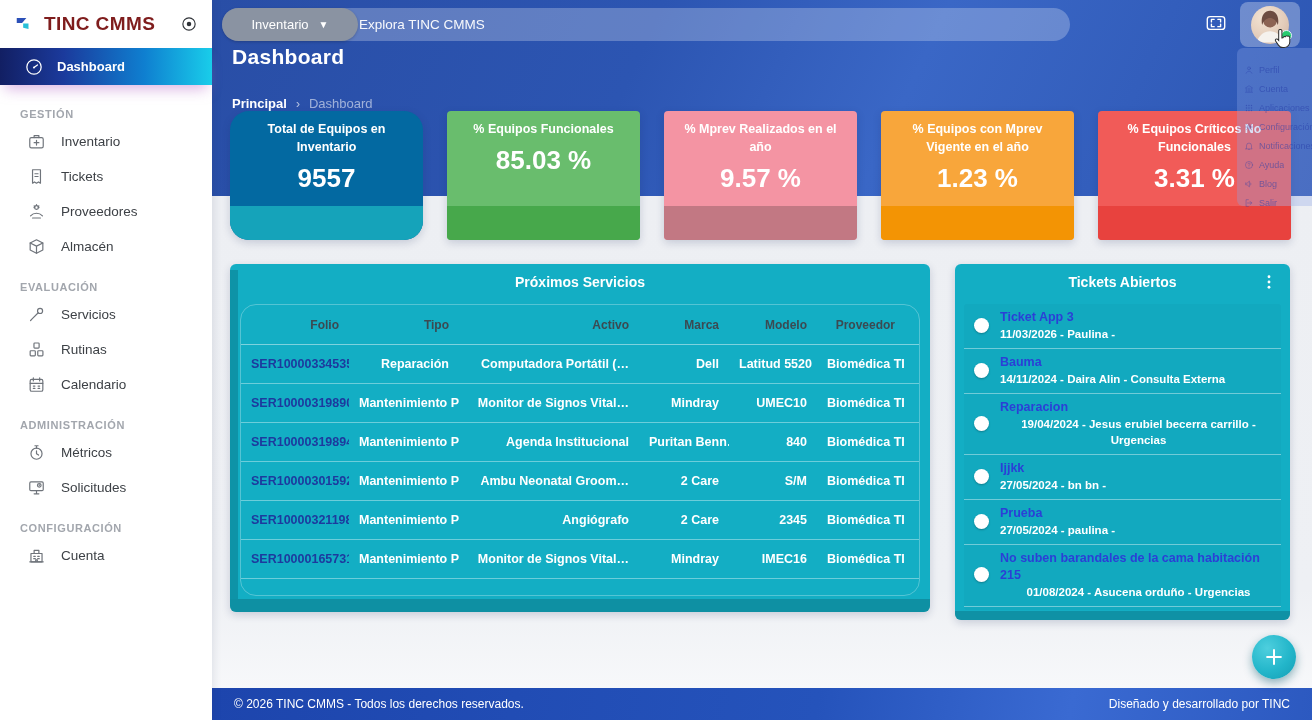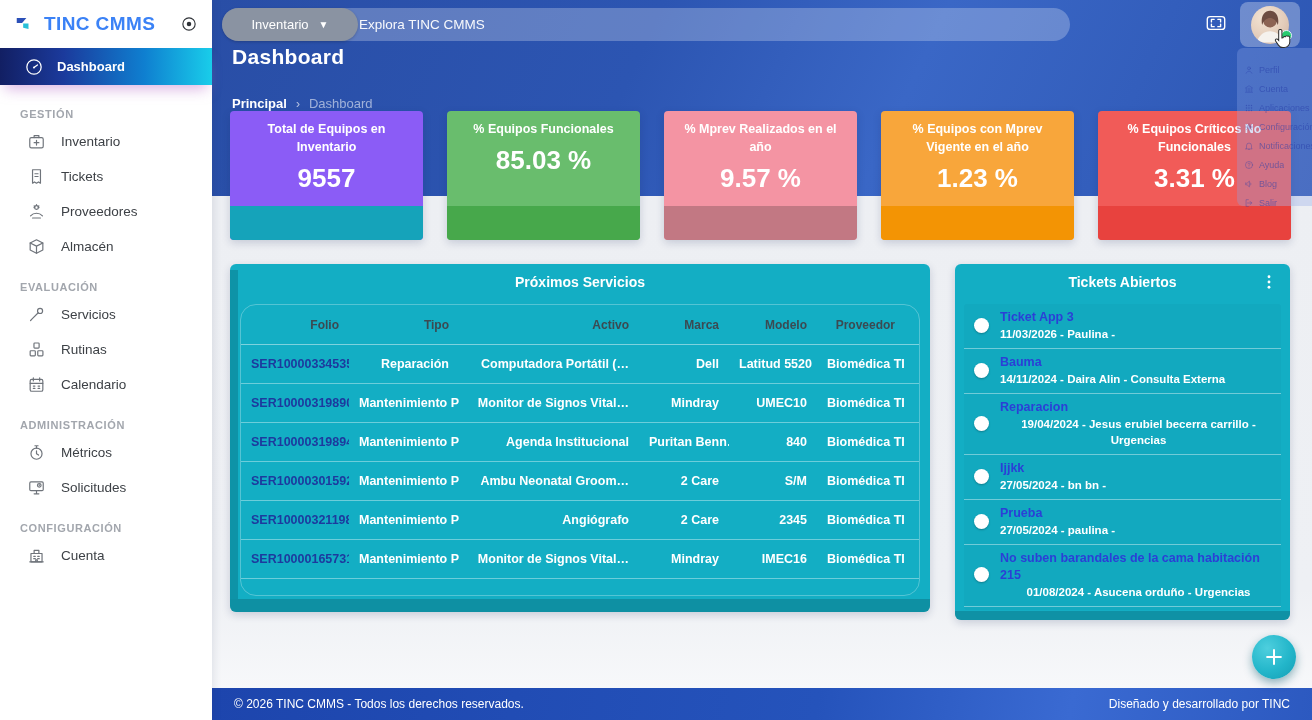--- a/index.html
+++ b/index.html
@@ -15,21 +15,21 @@
   .footer { position:absolute; left:212px; bottom:0; width:1100px; height:32px;
           background:linear-gradient(100deg,#1d45ad 0%,#2553bb 55%,#3a6ad2 78%,#2c59c0 100%);
           display:flex; align-items:center; justify-content:space-between; padding:0 22px;
           color:#ffffff; font-size:12px; z-index:3; }
 
   
   .sidebar { position:absolute; left:0; top:0; width:212px; height:720px; background:#ffffff;
           box-shadow:2px 0 8px rgba(30,40,80,.10); z-index:5; }
   .brand-row { display:flex; align-items:center; height:48px; padding:0 14px; }
   .brand-mark { width:22px; height:22px; margin-right:8px; flex:none; }
-  .brand-name { font-size:19px; font-weight:700; color:#3b82f6; letter-spacing:.4px; flex:1; }
+  .brand-name { font-size:19px; font-weight:700; color:#7f1d1d; letter-spacing:.4px; flex:1; }
   .sidebar-toggle { width:18px; height:18px; color:#2f3338; cursor:pointer; flex:none; }
   .active-item { height:37px; display:flex; align-items:center; gap:13px; padding-left:24px;
           background:linear-gradient(90deg,#121f63 0%,#1b3a9c 30%,#0f7fd0 68%,#19cdea 100%);
           color:#ffffff; font-size:13px; font-weight:700;
           box-shadow:0 9px 14px -5px rgba(190,120,205,.55); }
   .active-item .icon { width:20px; height:20px; }
   .nav { padding:6px 0; }
   .nav-label { margin:17px 0 4px 20px; font-size:11px; font-weight:700; color:#a2a6ad; letter-spacing:.6px; }
   .nav-item { height:35px; display:flex; align-items:center; gap:15px; padding-left:27px;
           color:#3d4146; font-size:13.5px; cursor:pointer; }
@@ -244,21 +244,21 @@
     </div>
 
   <div class="page-title">Dashboard</div>
   <div class="breadcrumb">
     <span class="crumb-a">Principal</span>
     <span class="crumb-sep">›</span>
     <span class="crumb-b">Dashboard</span>
   </div>
 
   <div class="kpis" id="kpis">
-      <div class="kpi" style="background: #8b5cf6;">
+      <div class="kpi" style="background: #0369a1; border-radius: 19px;">
         <div class="kpi-label">Total de Equipos en Inventario</div>
         <div class="kpi-value">9557</div>
         <div class="kpi-bottom" style="background: rgb(21, 163, 186);"></div>
       </div>
       <div class="kpi" style="background: rgb(105, 189, 109);">
         <div class="kpi-label">% Equipos Funcionales</div>
         <div class="kpi-value">85.03 %</div>
         <div class="kpi-bottom" style="background: rgb(71, 168, 75);"></div>
       </div>
       <div class="kpi" style="background: rgb(244, 148, 163);">

